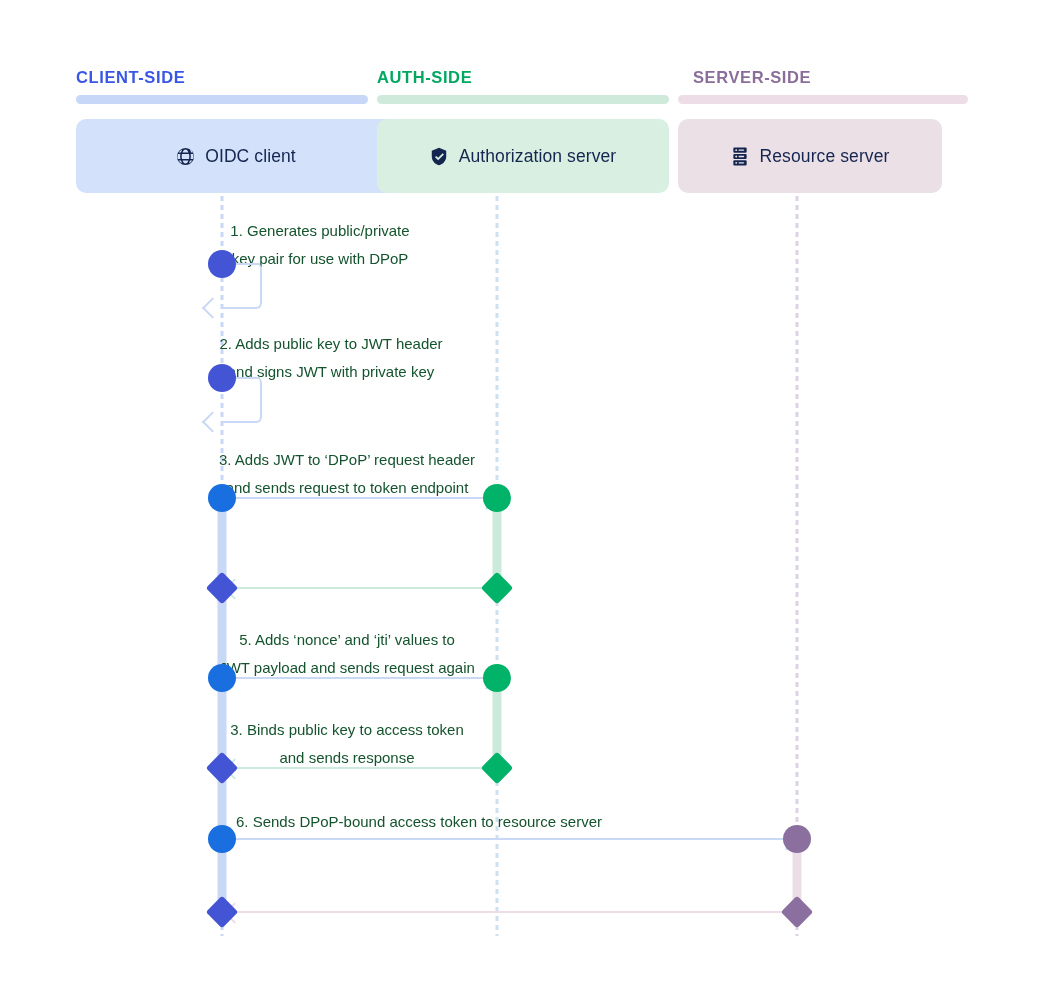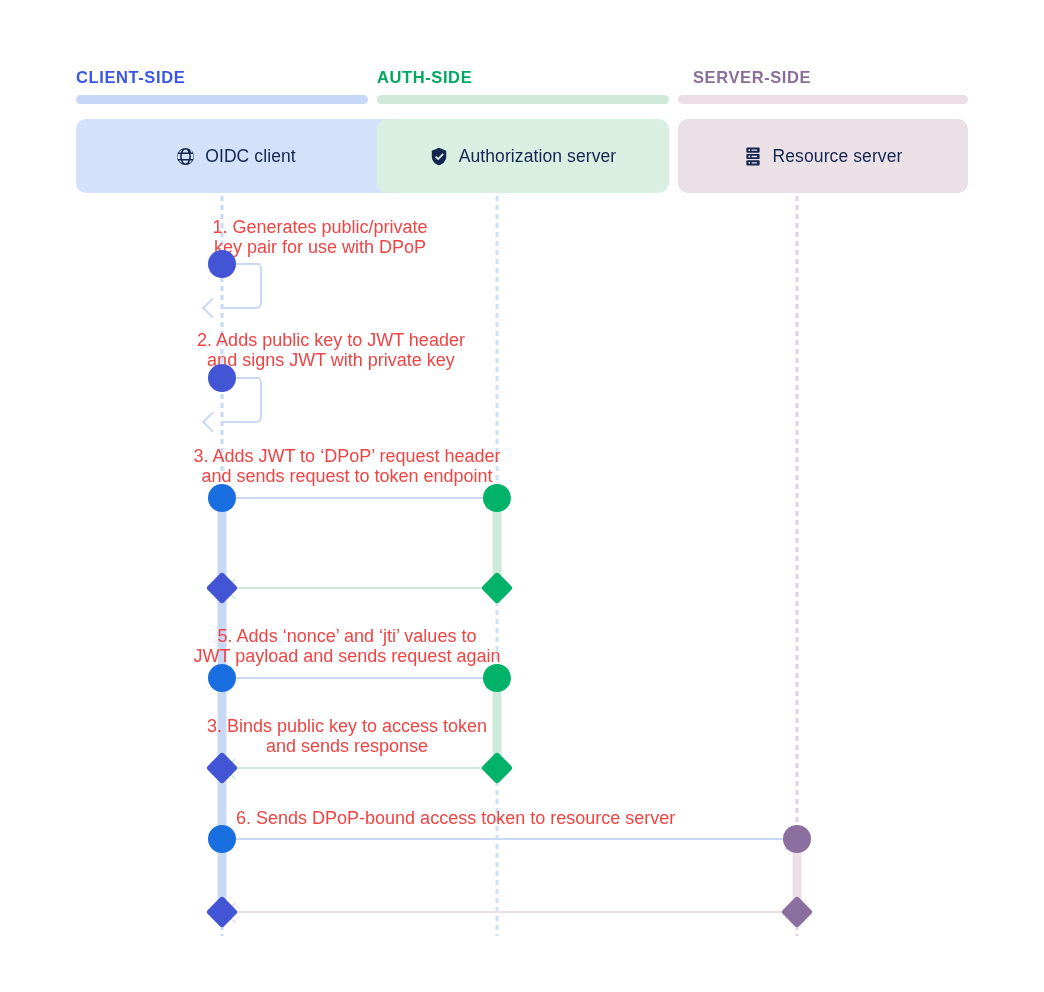--- a/index.html
+++ b/index.html
@@ -83,23 +83,23 @@
     position: absolute;
     width: 23px;
     height: 23px;
     transform: translate(-11.5px, -11.5px) rotate(45deg);
     border-radius: 3px;
   }
 
   
   .msg-text {
     position: absolute;
-    font-size: 18px;
-    line-height: 20px;
-    color: #ef4444;
+    font-size: 15px;
+    line-height: 28px;
+    color: #14532d;
     text-align: center;
     white-space: pre-line;
     transform: translateX(-50%);
   }
   .msg-text.left-aligned {
     text-align: left;
     transform: none;
   }
   .arrow-line {
     position: absolute;
@@ -154,21 +154,21 @@
     <span class="actor-icon">
       <svg width="18" height="19" viewBox="0 0 18 20" fill="#14264f">
         <path d="M9 .8L1.4 3.9v6.2c0 4.4 3.2 8.3 7.6 9.1 4.4-.8 7.6-4.7 7.6-9.1V3.9L9 .8zm-.9 13.2l-3.3-3.3 1.3-1.3 2 2 4.8-4.8 1.3 1.3-6.1 6.1z"></path>
       </svg>
     </span>
     <span class="actor-name">Authorization server</span>
   </div>
 
   <div class="col-label" style="left:656px; top:68px; color:#8a6e99;margin-left:37px;">SERVER-SIDE</div>
   <div class="accent-bar" style="left:678px; top:95px; width:290px; background:#ecdde6;"></div>
-  <div class="actor-box" style="left:678px; top:119px; width:290px; background:#ece0e7;">
+  <div class="actor-box" style="left:678px; top:119px; width:264px; background:#ece0e7;">
     <span class="actor-icon">
       <svg width="14" height="19" viewBox="0 0 14 20" fill="#14264f">
         <rect x="0" y="0.6" width="14" height="5.4" rx="1.1"></rect>
         <rect x="0" y="7.3" width="14" height="5.4" rx="1.1"></rect>
         <rect x="0" y="14" width="14" height="5.4" rx="1.1"></rect>
         <circle cx="3" cy="3.3" r="1" fill="#ece0e7"></circle>
         <circle cx="3" cy="10" r="1" fill="#ece0e7"></circle>
         <circle cx="3" cy="16.7" r="1" fill="#ece0e7"></circle>
         <rect x="5.4" y="2.6" width="6" height="1.4" rx="0.7" fill="#ece0e7"></rect>
         <rect x="5.4" y="9.3" width="6" height="1.4" rx="0.7" fill="#ece0e7"></rect>

